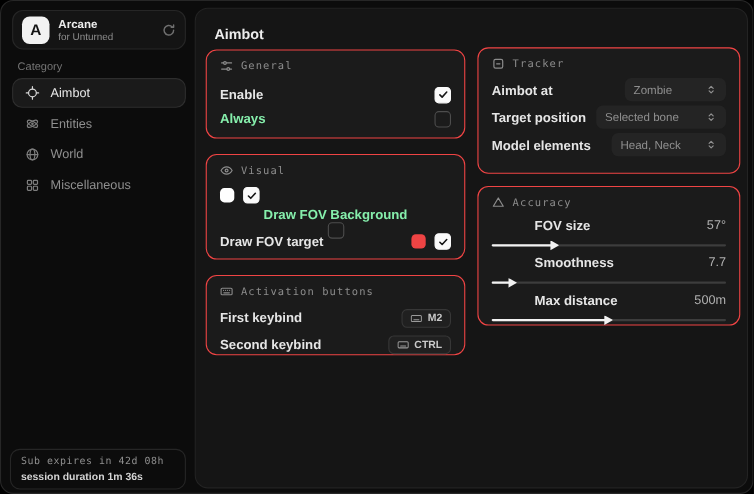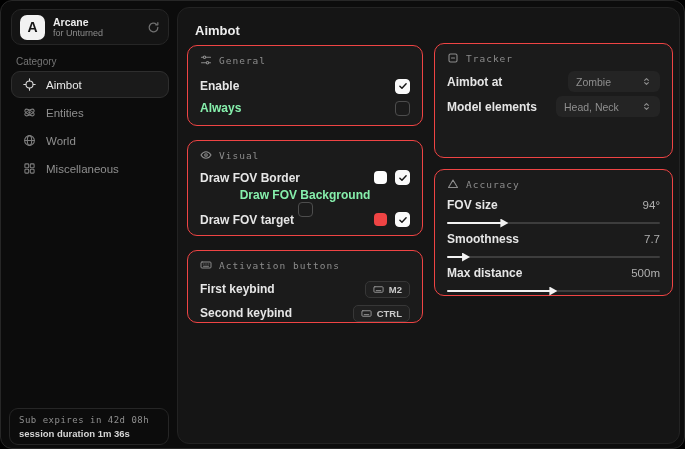--- a/index.html
+++ b/index.html
@@ -54,21 +54,21 @@
   .swatch{width:13px;height:13px;border-radius:4px;cursor:pointer;}
 
   .keybtn{display:flex;align-items:center;gap:5px;background:#202020;border:1px solid #373737;
     border-radius:5px;padding:2px 7px;color:#c9c9c9;font-size:9.5px;font-weight:bold;cursor:pointer;}
   .keybtn .kico{width:11px;height:11px;color:#9a9a9a;}
 
   .select{display:flex;align-items:center;justify-content:space-between;background:#242424;border-radius:6px;
     height:21px;padding:0 8px;box-sizing:border-box;color:#8f8f8f;font-size:10.5px;cursor:pointer;}
   .select .sico{width:11px;height:11px;color:#8f8f8f;margin-left:7px;}
 
-  .acc-label-line{display:flex;align-items:center;justify-content:space-between;height:16px;margin-top:7px;}
+  .acc-label-line{display:flex;align-items:center;justify-content:space-between;height:16px;margin-top:7px;margin-left:39px;}
   .acc-value{font-size:11.5px;color:#b0b0b0;}
   .track{position:relative;height:2px;background:#3d3d3d;border-radius:2px;margin-top:9px;margin-bottom:6px;cursor:pointer;}
   .track .fill{position:absolute;left:0;top:0;height:2px;background:#f2f2f2;border-radius:2px;}
   .track .thumb{position:absolute;top:-3.5px;width:8px;height:9px;background:#f2f2f2;
     clip-path:polygon(0 0,100% 50%,0 100%);transform:translateX(-2px);}
 </style>
 </head>
 <body>
 
 <div class="window">
@@ -188,21 +188,20 @@
     <div class="card-head">
       <span class="hico">
         <svg width="12" height="12" viewBox="0 0 24 24" fill="none" stroke="currentColor" stroke-width="2.2" stroke-linecap="round" stroke-linejoin="round">
           <path d="M2 12s3.8-6.5 10-6.5S22 12 22 12s-3.8 6.5-10 6.5S2 12 2 12z"></path>
             <circle cx="12" cy="12" r="2.6"></circle>
         </svg>
       </span>
       <span>Visual</span>
     </div>
     <div class="row" style="height:21px;margin-top:6px;">
-      <span class="row-label">Draw FOV Border</span>
       <span class="row-right">
         <span class="swatch" style="background: rgb(255, 255, 255);"></span>
         <span class="checkbox on">
           <svg width="10" height="10" viewBox="0 0 24 24" fill="none" stroke="#141414" stroke-width="3.4" stroke-linecap="round" stroke-linejoin="round">
               <polyline points="4.5 12.5 9.5 17.5 19.5 6.5"></polyline>
             </svg>
         </span>
       </span>
     </div>
     <div class="row" style="height:21px;flex-direction:column;">
@@ -284,20 +283,32 @@
         <span>Zombie</span>
         <span class="sico">
           <svg width="11" height="11" viewBox="0 0 24 24" fill="none" stroke="currentColor" stroke-width="2.4" stroke-linecap="round" stroke-linejoin="round">
               <polyline points="8 9.5 12 5.5 16 9.5"></polyline>
               <polyline points="8 14.5 12 18.5 16 14.5"></polyline>
             </svg>
         </span>
       </span>
     </div>
     <div class="row" style="height:25px;">
+      <span class="row-label">Target position</span>
+      <span class="select" style="width:118px;">
+        <span>Selected bone</span>
+        <span class="sico">
+          <svg width="11" height="11" viewBox="0 0 24 24" fill="none" stroke="currentColor" stroke-width="2.4" stroke-linecap="round" stroke-linejoin="round">
+              <polyline points="8 9.5 12 5.5 16 9.5"></polyline>
+              <polyline points="8 14.5 12 18.5 16 14.5"></polyline>
+            </svg>
+        </span>
+      </span>
+    </div>
+    <div class="row" style="height:25px;">
       <span class="row-label">Model elements</span>
       <span class="select" style="width:104px;">
         <span>Head, Neck</span>
         <span class="sico">
           <svg width="11" height="11" viewBox="0 0 24 24" fill="none" stroke="currentColor" stroke-width="2.4" stroke-linecap="round" stroke-linejoin="round">
               <polyline points="8 9.5 12 5.5 16 9.5"></polyline>
               <polyline points="8 14.5 12 18.5 16 14.5"></polyline>
             </svg>
         </span>
       </span>
@@ -310,21 +321,21 @@
         <svg width="12" height="12" viewBox="0 0 24 24" fill="none" stroke="currentColor" stroke-width="2.2" stroke-linejoin="round">
             <path d="M12 4 L21 19 H3 Z"></path>
           </svg>
       </span>
       <span>Accuracy</span>
     </div>
 
     <div>
       <div class="acc-label-line">
         <span class="row-label">FOV size</span>
-        <span class="acc-value">94°</span>
+        <span class="acc-value">57°</span>
       </div>
       <div class="track">
         <span class="fill" style="width: 26%;"></span>
         <span class="thumb" style="left: 26%;"></span>
       </div>
     </div>
 
     <div>
       <div class="acc-label-line">
         <span class="row-label">Smoothness</span>

